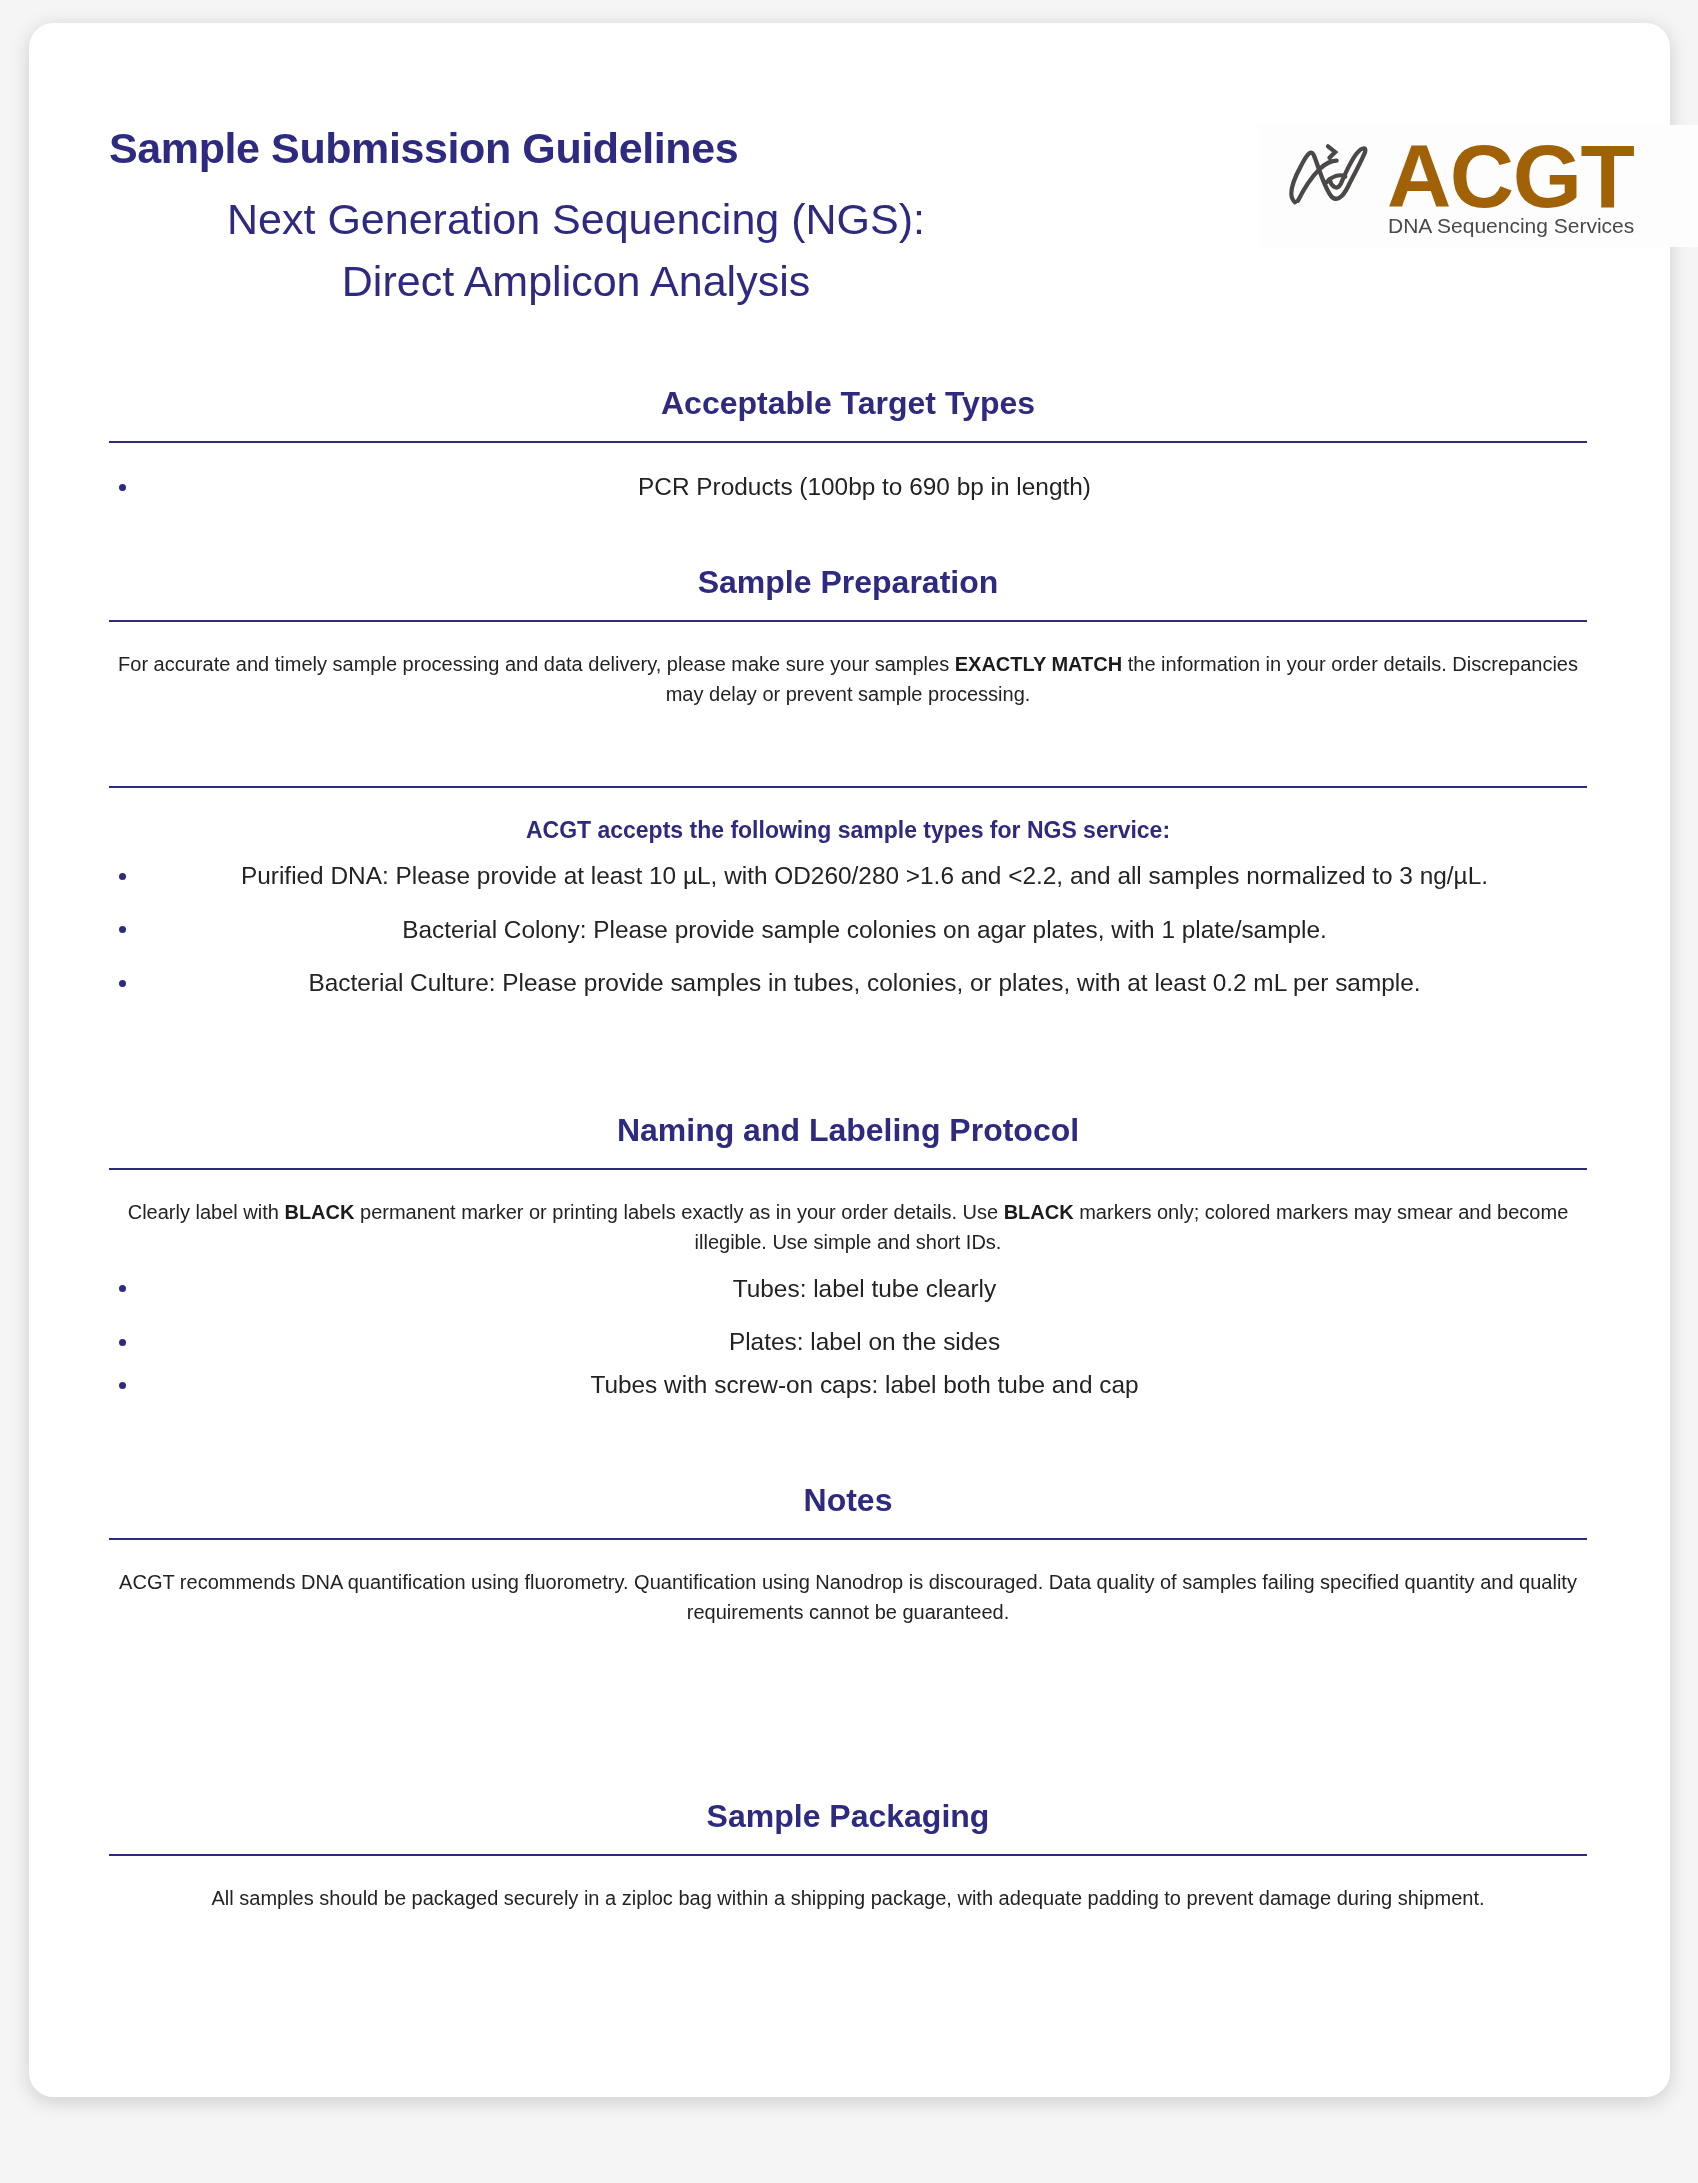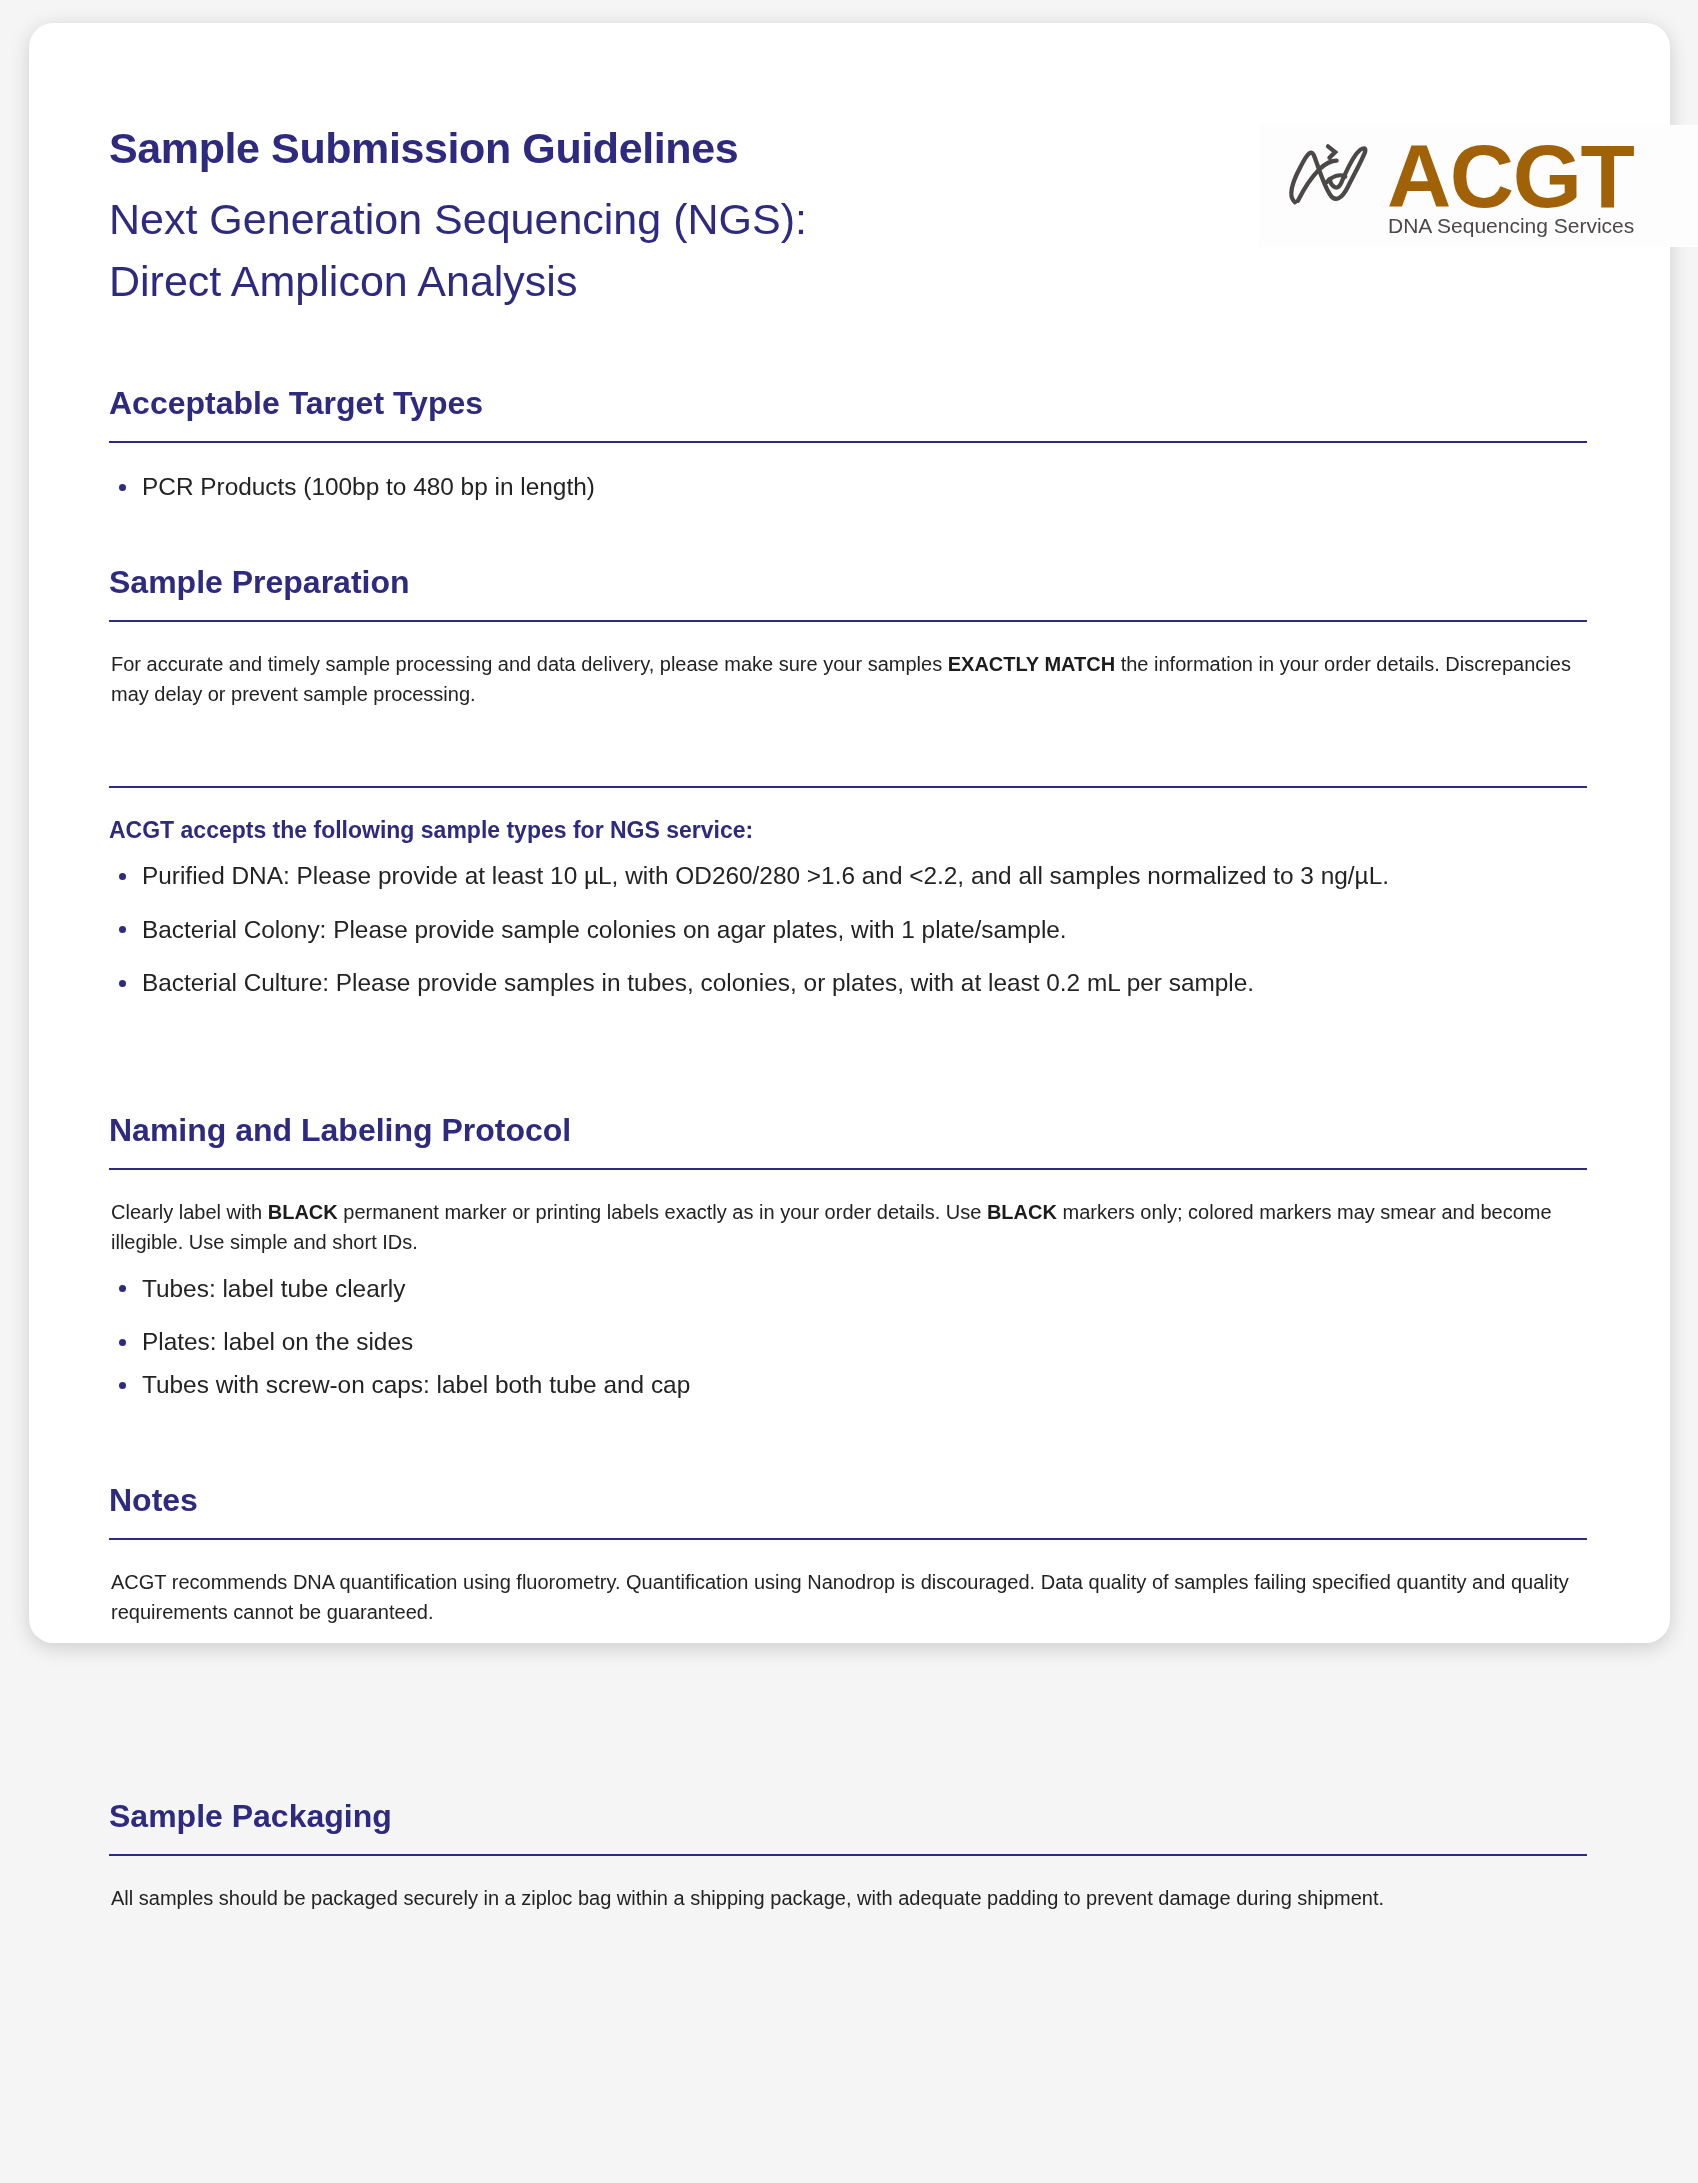--- a/index.html
+++ b/index.html
@@ -7,24 +7,25 @@
     width: 1699px; height: 2183px;
     background: #f5f5f6;
     font-family: "Liberation Sans", "DejaVu Sans", sans-serif;
     color: #232323;
     position: relative;
     overflow: hidden;
   }
   .card {
     position: absolute;
     left: 29px; top: 23px;
-    width: 1641px; height: 1620px;
+    width: 1641px; height: 2074px;
     background: #ffffff;
     border-radius: 24.4px;
     box-shadow: 0 4.3px 20px rgba(0,0,0,0.16);
+    text-align: center;
   }
   .content {
     position: absolute;
     left: 80px; top: 0;
     width: 1478px;
   }
   .doc-title {
     position: absolute;
     left: 0; top: 101px;
     font-size: 43px; font-weight: bold;
@@ -110,21 +111,21 @@
         <path d="M18 86 C26 70 36 54 48 42 C56 34 66 30 72 30 M60 10 L70 18 L62 26 M58 60 C66 52 76 48 84 52" fill="none" stroke="#4c4848" stroke-width="6" stroke-linecap="round"></path>
       </svg>
       <div class="logo-text">ACGT</div>
       <div class="logo-tagline">DNA Sequencing Services</div>
     </div>
 
     <div class="section" style="top:359px;">
       <h3 class="section-heading">Acceptable Target Types</h3>
       <div class="rule"></div>
       <ul class="bullets" style="margin-top:27px;">
-        <li><span class="dot"></span><span>PCR Products (100bp to 480 bp in length)</span></li>
+        <li><span class="dot"></span><span>PCR Products (100bp to 690 bp in length)</span></li>
       </ul>
     </div>
 
     <div class="section" style="top:538px;">
       <h3 class="section-heading">Sample Preparation</h3>
       <div class="rule"></div>
       <p class="body-text" style="margin-top:27px;"><span>For accurate and timely sample processing and data delivery, please make sure your samples </span><b>EXACTLY MATCH</b><span> the information in your order details. Discrepancies may delay or prevent sample processing.</span></p>
     </div>
 
     <div class="section" style="top:747px;">

